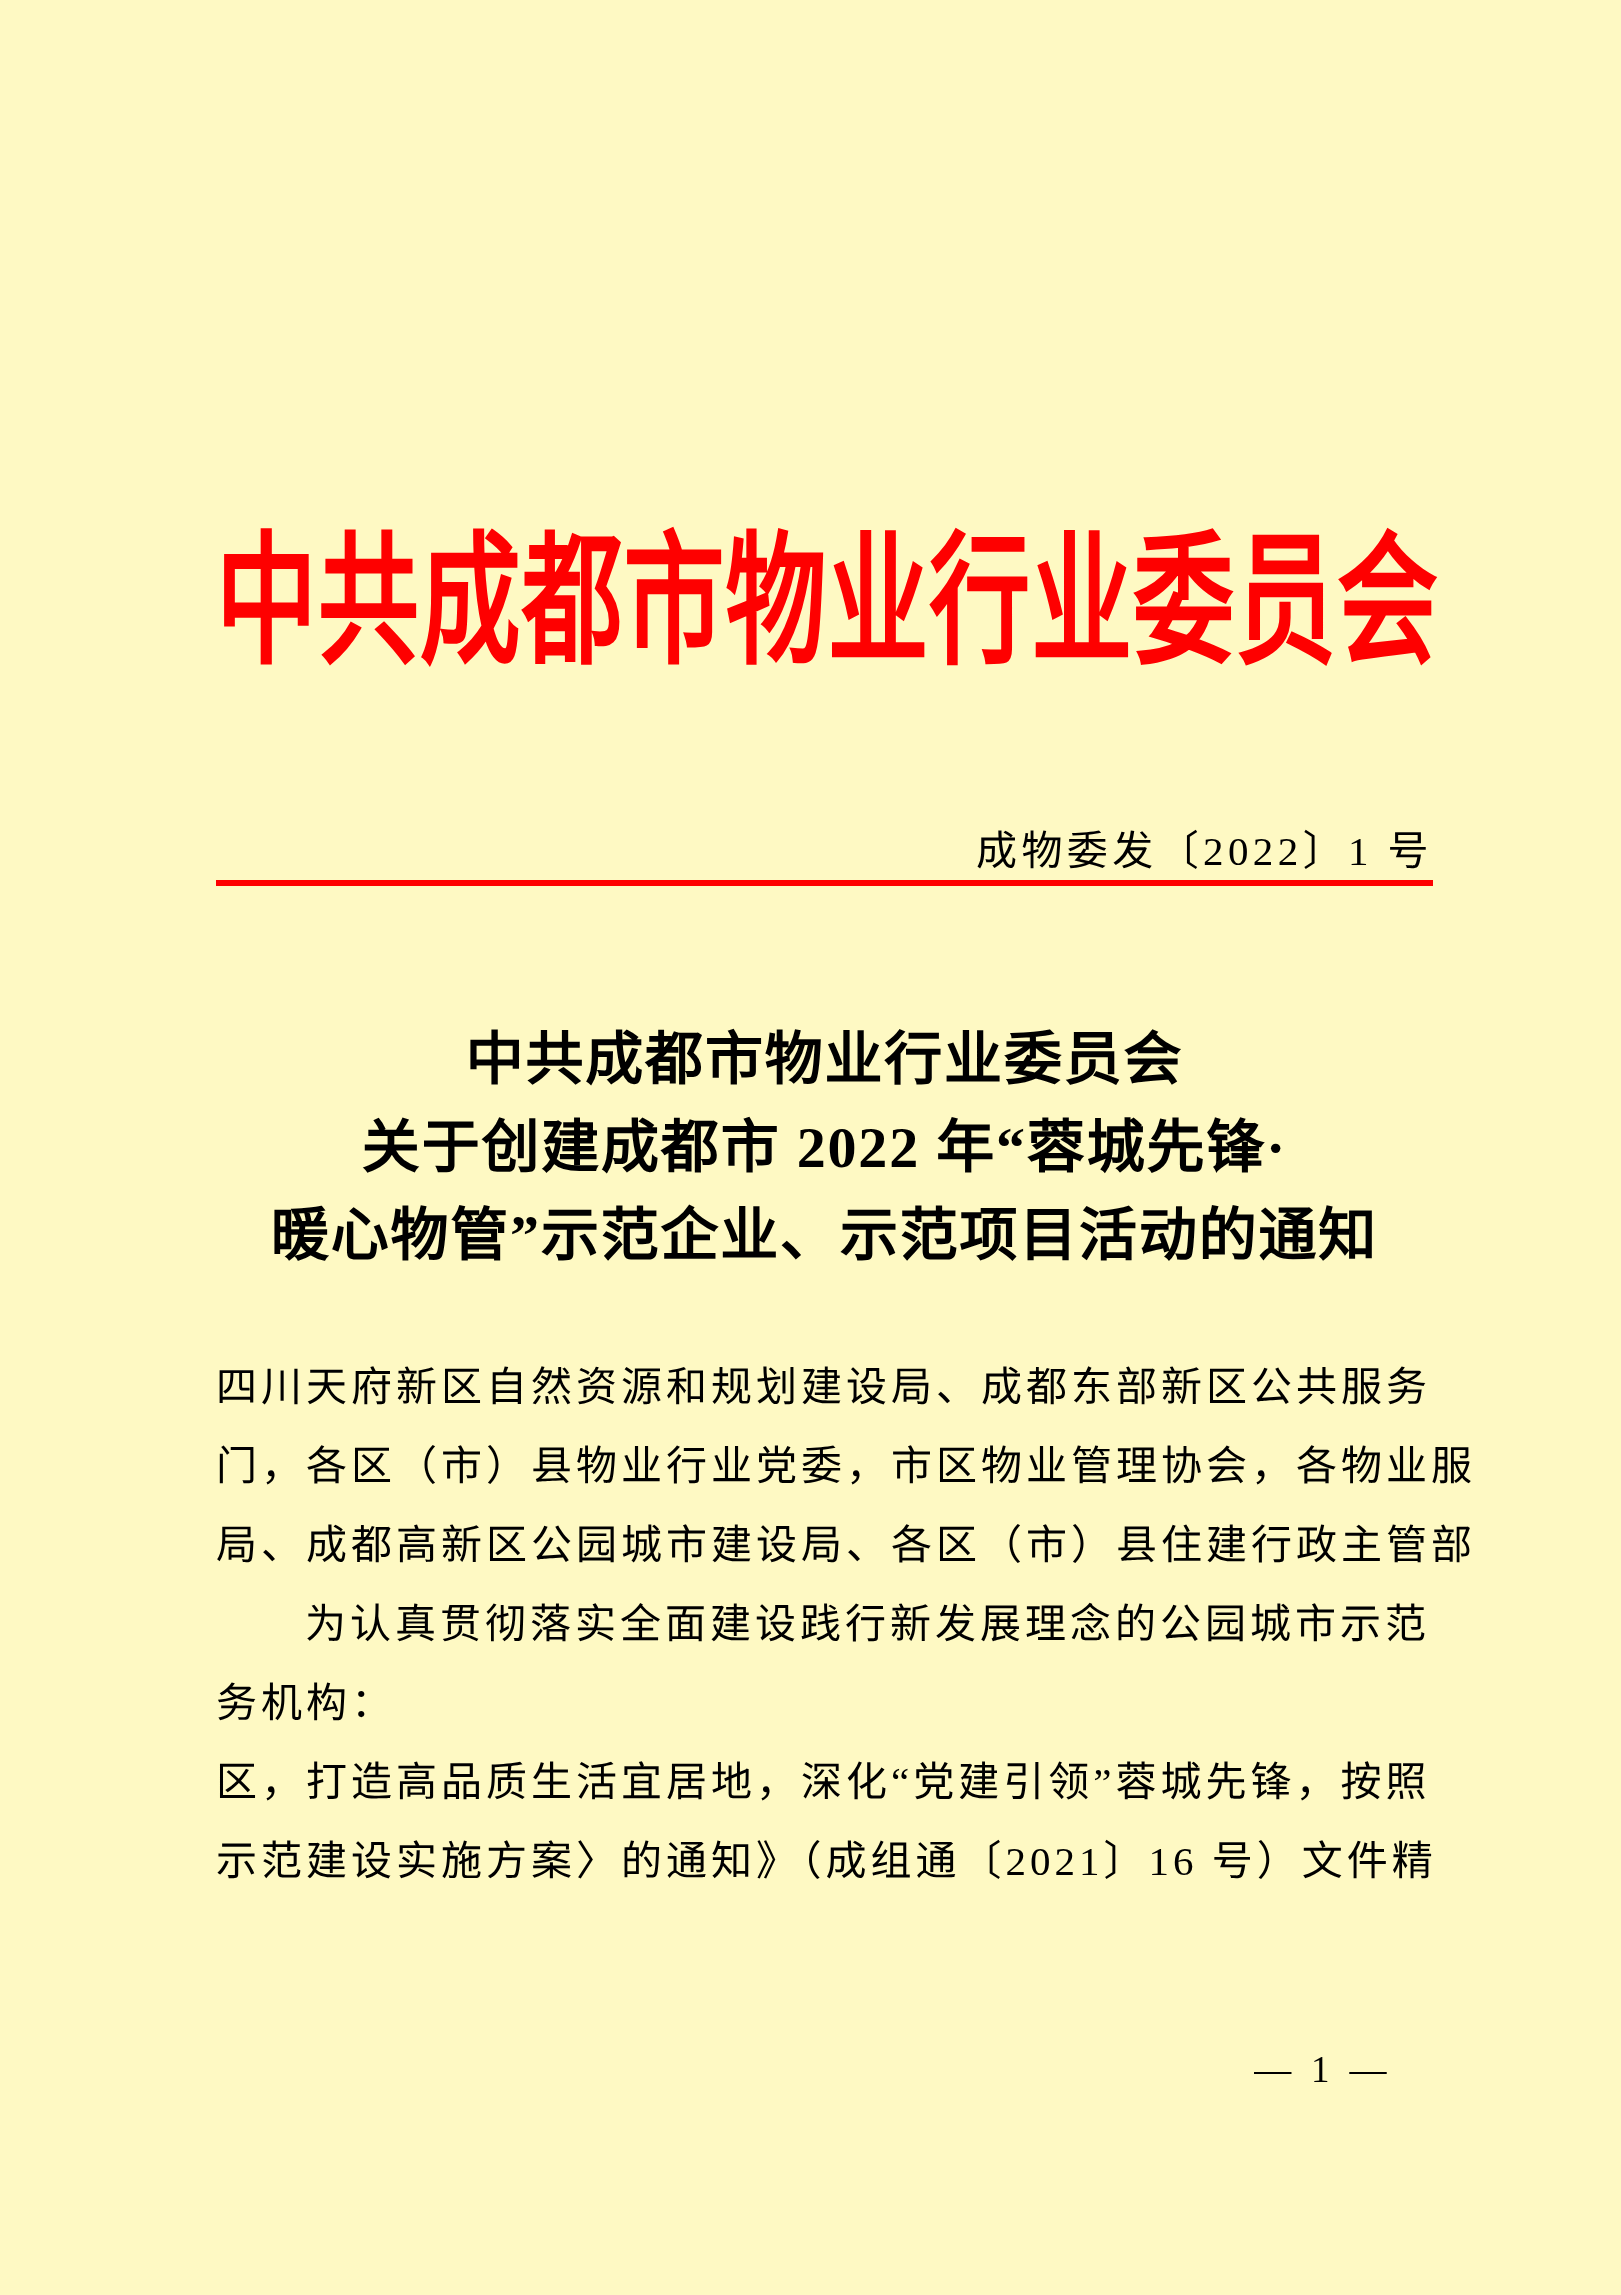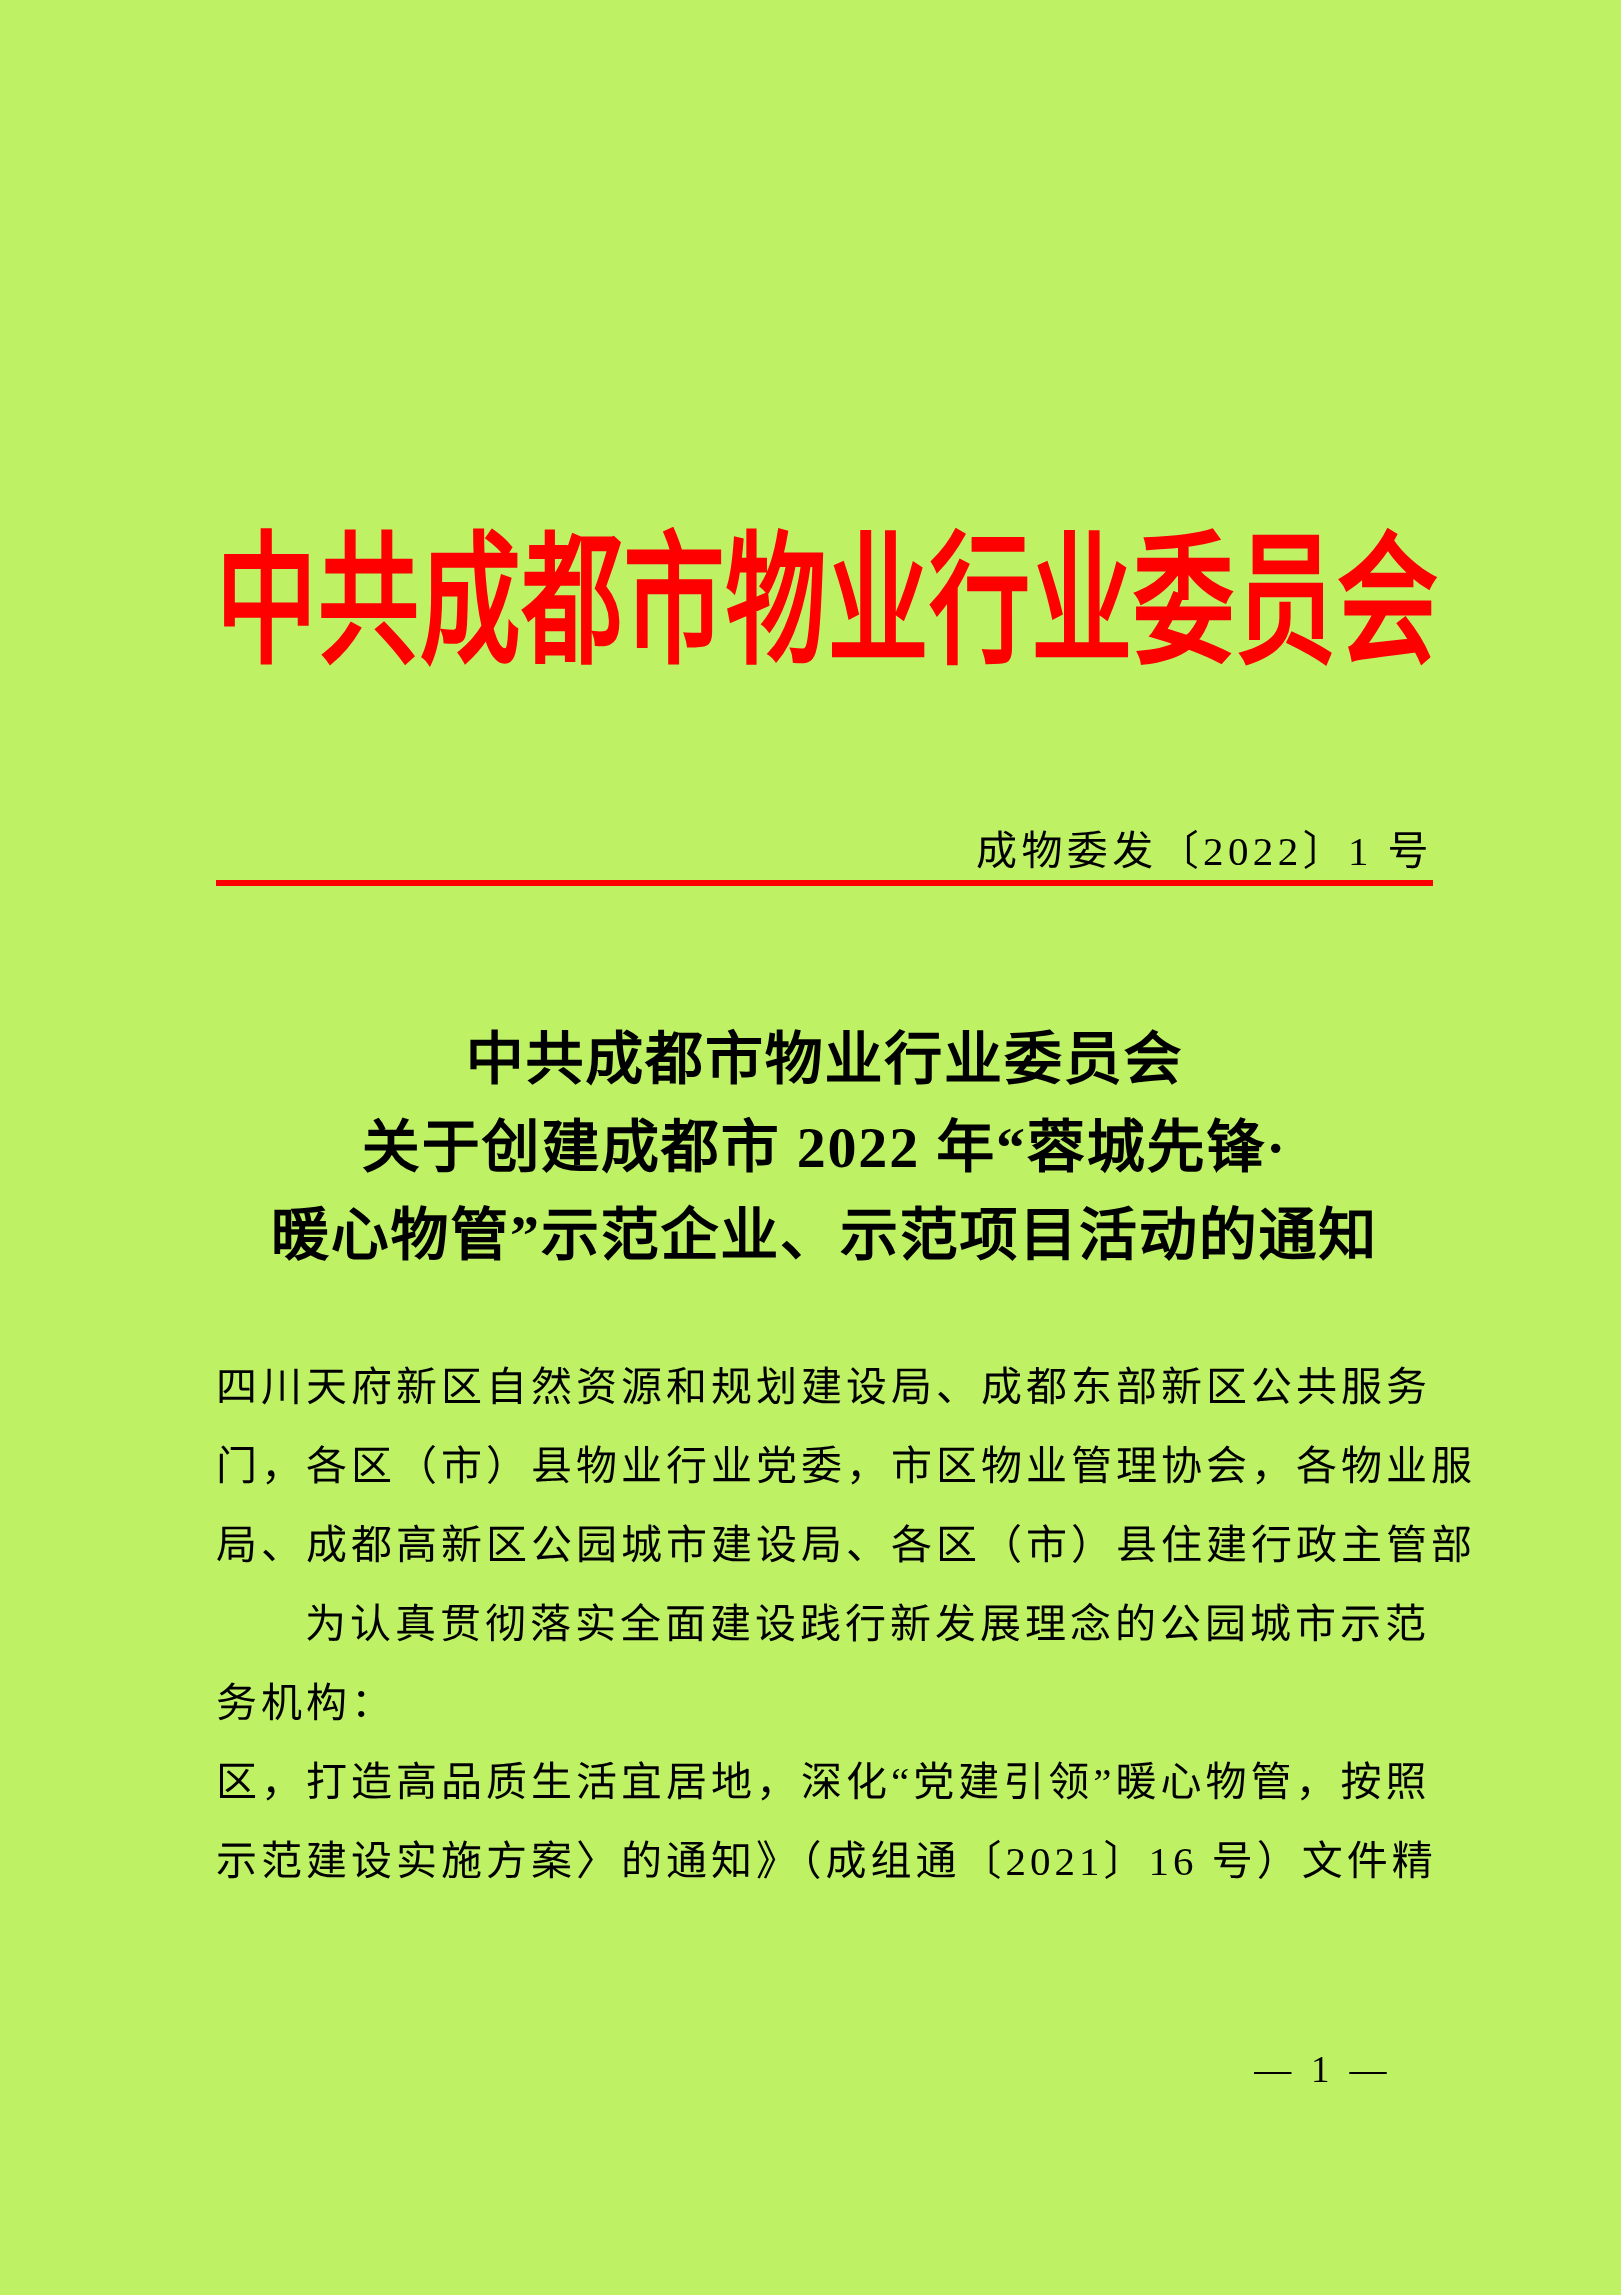--- a/index.html
+++ b/index.html
@@ -4,21 +4,21 @@
 <style>
   html, body {
     margin: 0;
     padding: 0;
     background: #ffffff;
   }
   .page {
     position: relative;
     width: 1622px;
     height: 2295px;
-    background: #bef264;
+    background: #fef9c3;
     overflow: hidden;
     font-family: "Liberation Serif", serif;
     color: #000000;
   }
   .content-col {
     position: absolute;
     left: 216px;
     width: 1217px;
   }
   
@@ -100,20 +100,20 @@
     <div>关于创建成都市 2022 年“蓉城先锋·</div>
     <div>暖心物管”示范企业、示范项目活动的通知</div>
   </div>
 
   <div class="content-col body-text">
     <div class="body-line">四川天府新区自然资源和规划建设局、成都东部新区公共服务</div>
     <div class="body-line">门，各区（市）县物业行业党委，市区物业管理协会，各物业服</div>
     <div class="body-line">局、成都高新区公园城市建设局、各区（市）县住建行政主管部</div>
     <div class="body-line indent">为认真贯彻落实全面建设践行新发展理念的公园城市示范</div>
     <div class="body-line">务机构：</div>
-    <div class="body-line">区，打造高品质生活宜居地，深化“党建引领”暖心物管，按照</div>
+    <div class="body-line">区，打造高品质生活宜居地，深化“党建引领”蓉城先锋，按照</div>
     <div class="body-line">示范建设实施方案〉的通知》（成组通〔2021〕16 号）文件精</div>
   </div>
 
   <div class="page-number">— 1 —</div>
 
 </div>
 
 
 </body></html>

